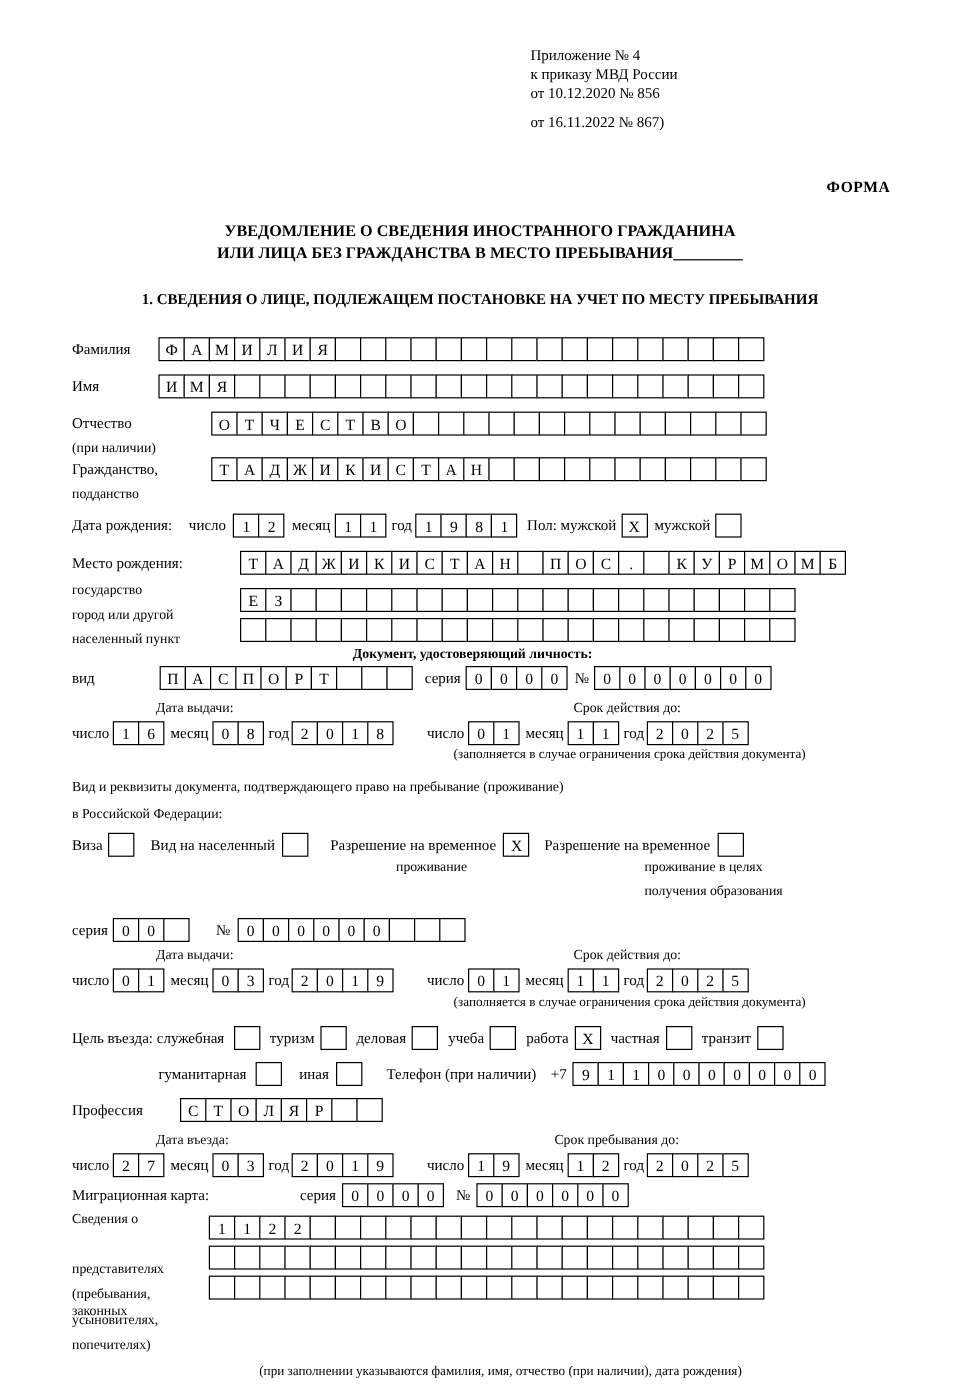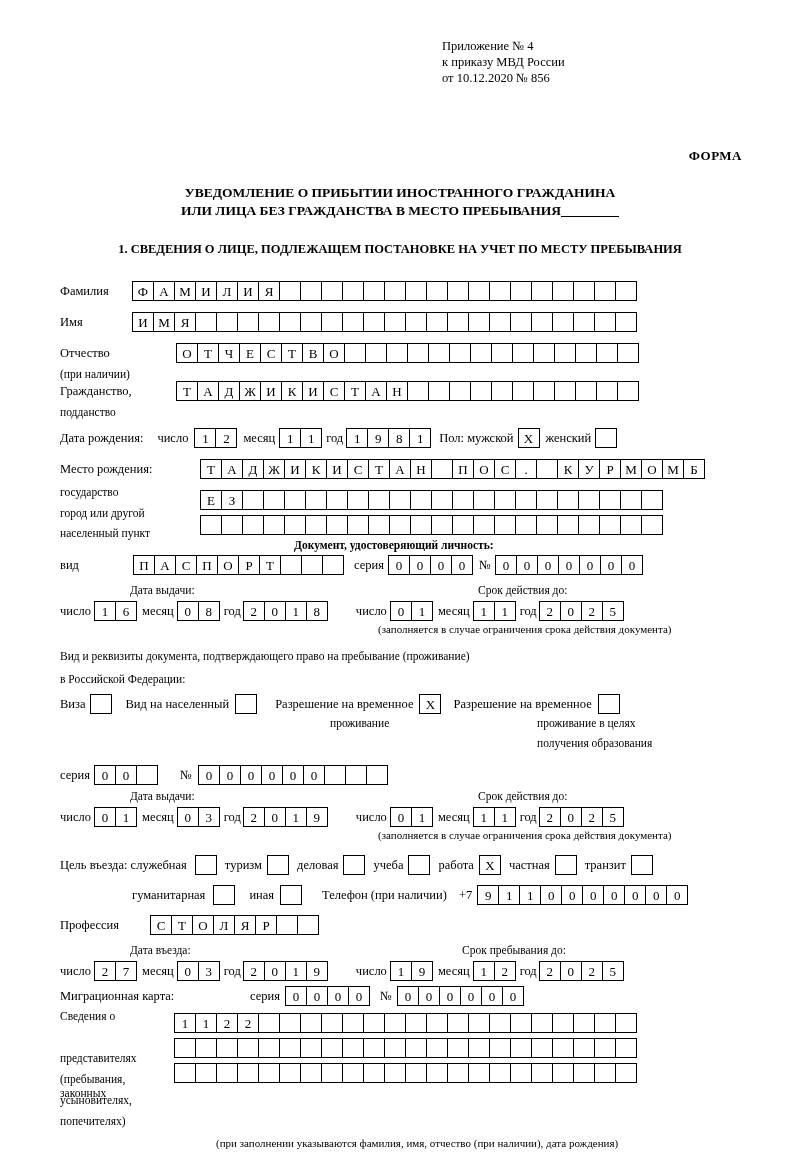--- a/index.html
+++ b/index.html
@@ -111,26 +111,27 @@
 </head>
 <body>
 
 <div class="page">
 
   <div class="hdr">
     <div>Приложение № 4</div>
     <div>к приказу МВД России</div>
     <div>от 10.12.2020 № 856</div>
     <div class="gap"></div>
+    <div>от 16.11.2022 № 867)</div>
   </div>
 
   <div class="forma">ФОРМА</div>
 
   <div class="title">
-    <div>УВЕДОМЛЕНИЕ О ПРИБЫТИИ ИНОСТРАННОГО ГРАЖДАНИНА</div>
+    <div>УВЕДОМЛЕНИЕ О СВЕДЕНИЯ ИНОСТРАННОГО ГРАЖДАНИНА</div>
     <div><span>ИЛИ ЛИЦА БЕЗ ГРАЖДАНСТВА В МЕСТО ПРЕБЫВАНИЯ</span><span class="ul"></span></div>
   </div>
 
   <div class="section1">1. СВЕДЕНИЯ О ЛИЦЕ, ПОДЛЕЖАЩЕМ ПОСТАНОВКЕ НА УЧЕТ ПО МЕСТУ ПРЕБЫВАНИЯ</div>
 
   <div class="row" style="top:281px; left:60px;">
     <span class="lbl" style="display:inline-block;width:72px;">Фамилия</span>
     <span class="cells">
         <span class="cell">Ф</span>
         <span class="cell">А</span>
@@ -271,21 +272,21 @@
         <span class="cell">1</span>
         <span class="cell">9</span>
         <span class="cell">8</span>
         <span class="cell">1</span>
       </span>
     <span style="width:8px;"></span>
     <span class="lbl">Пол: мужской</span>
     <span style="width:4px;"></span>
     <span class="box">X</span>
     <span style="width:6px;"></span>
-    <span class="lbl">женский</span>
+    <span class="lbl">мужской</span>
     <span style="width:4px;"></span>
     <span class="box"></span>
   </div>
 
   <div class="row" style="top:459px; left:60px;">
     <span class="lbl" style="display:inline-block;width:140px;">Место рождения:</span>
     <span class="cells">
         <span class="cell">Т</span>
         <span class="cell">А</span>
         <span class="cell">Д</span>

